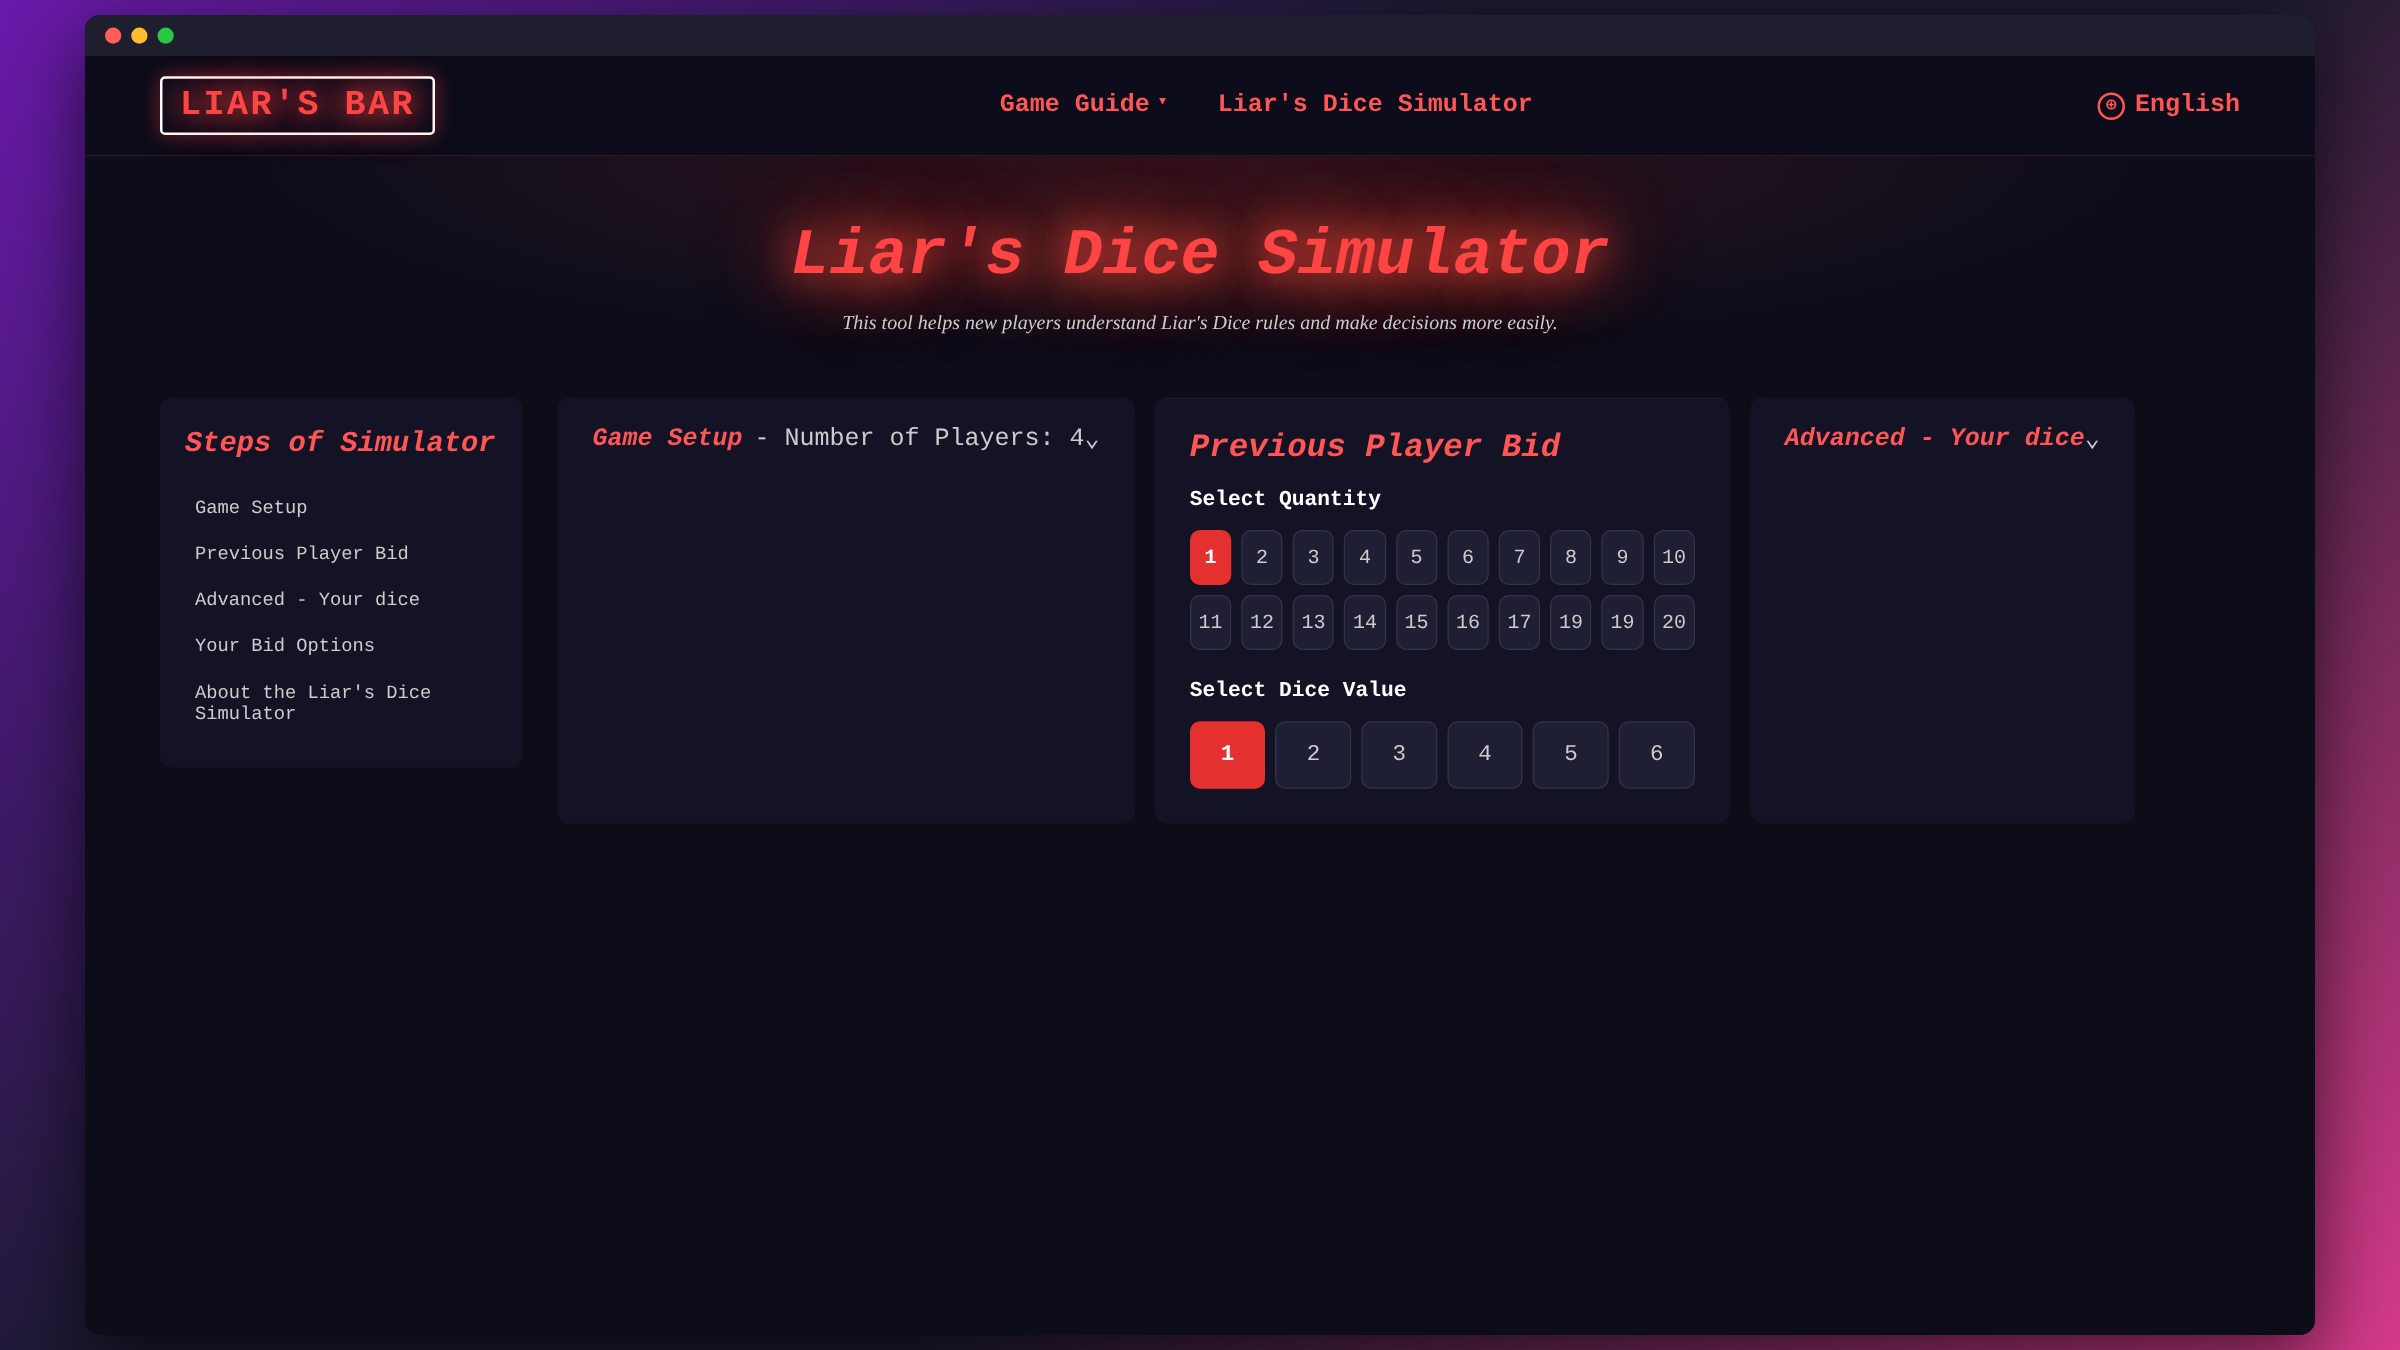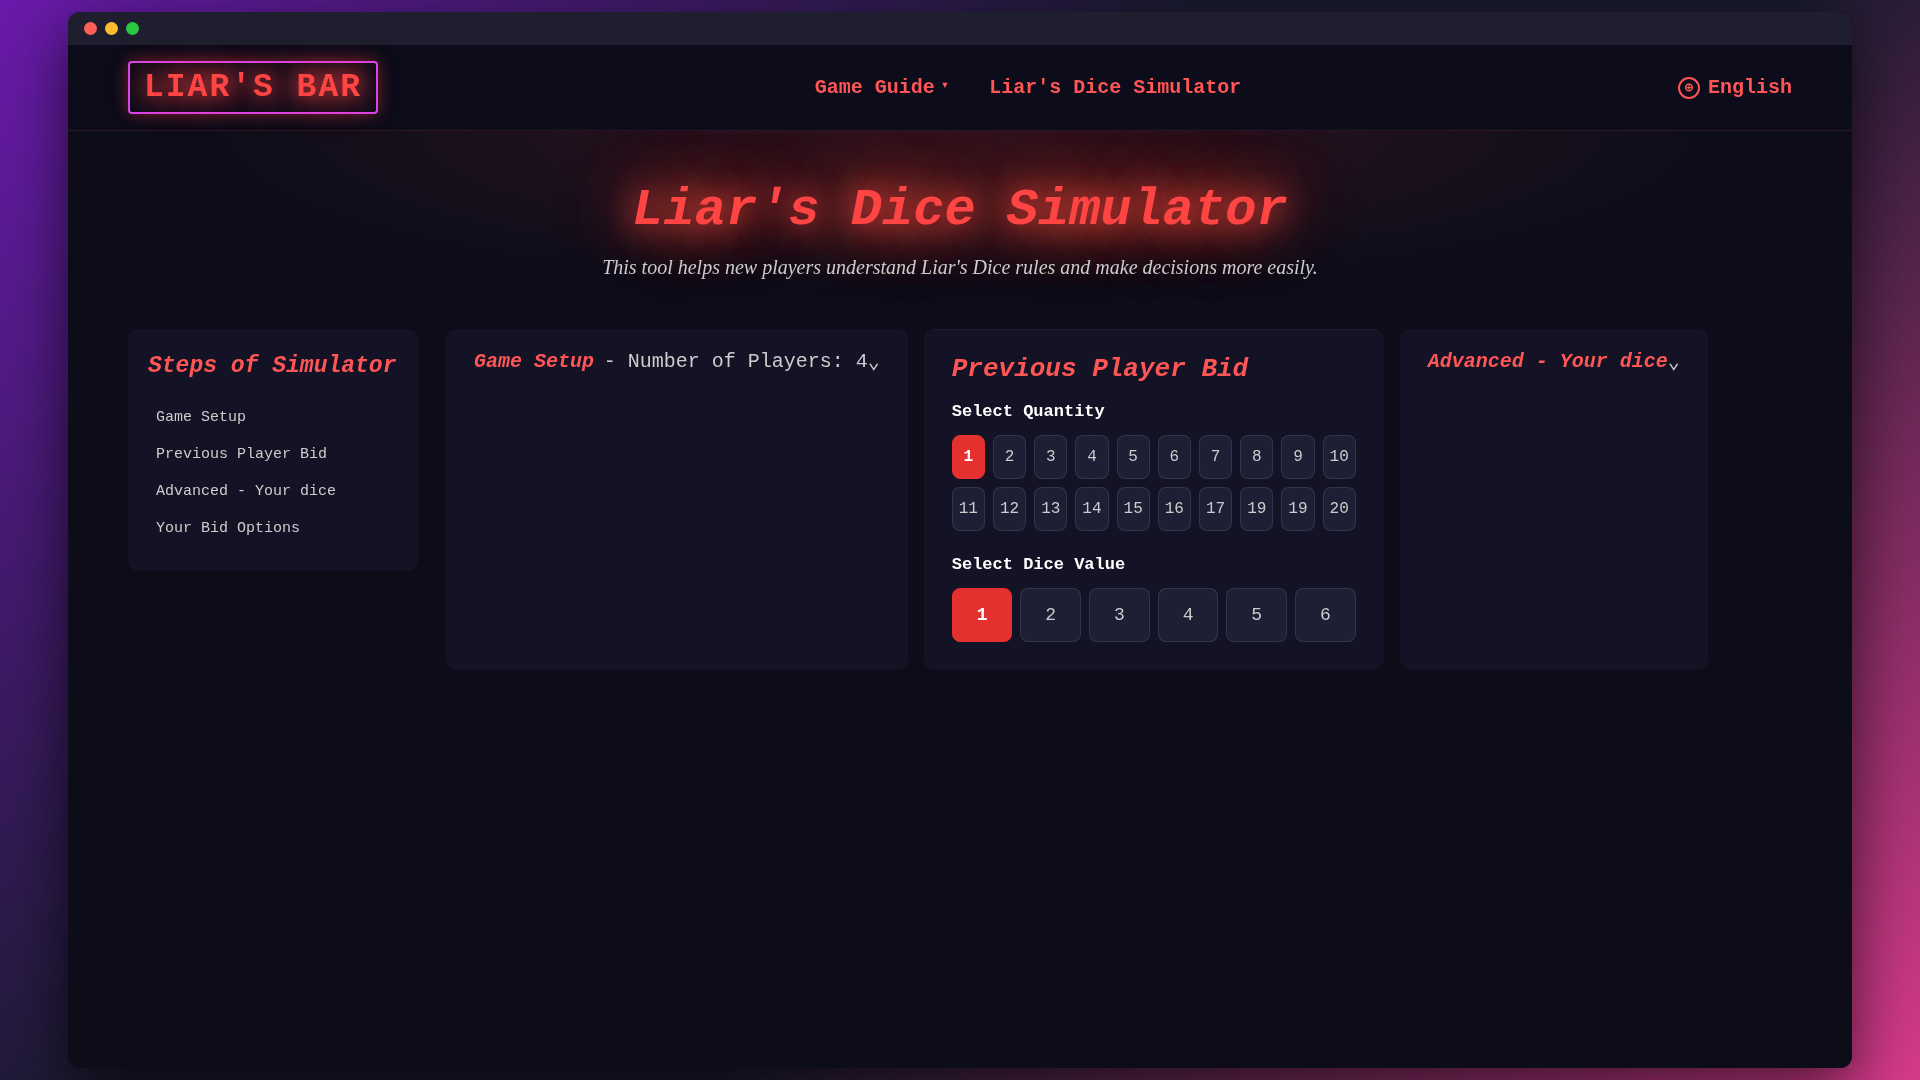--- a/index.html
+++ b/index.html
@@ -57,26 +57,26 @@
       align-items: center;
       padding: 16px 60px;
       background: rgba(13,13,26,0.95);
       border-bottom: 1px solid rgba(255,80,80,0.15);
       position: sticky;
       top: 0;
       z-index: 10;
     }
 
     .logo {
-      font-size: 33px;
+      font-size: 28px;
       font-weight: 900;
       color: #ff4444;
       text-shadow: 0 0 20px #ff4444, 0 0 40px #ff4444;
       letter-spacing: 2px;
-      border: 2px solid #d946ef;
+      border: 2px solid #ffffff;
       padding: 6px 14px;
       border-radius: 4px;
       box-shadow: 0 0 15px rgba(255,68,68,0.4);
     }
 
     .nav-links {
       display: flex;
       align-items: center;
       gap: 40px;
       margin-left: auto;
@@ -129,21 +129,21 @@
     .hero-title {
       font-size: 52px;
       font-weight: 900;
       color: #ff4444;
       text-shadow: 0 0 30px #ff4444, 0 0 60px #ff6644, 0 0 80px #ff4400;
       margin-bottom: 16px;
       font-style: italic;
     }
 
     .hero-subtitle {
-      font-size: 20px;
+      font-size: 16px;
       color: #ccc;
       font-family: Georgia, serif;
       font-style: italic;
     }
 
     
     .main-layout {
       display: flex;
       gap: 28px;
       padding: 10px 60px 40px;
@@ -371,20 +371,23 @@
           <span>Game Setup</span>
         </div>
         <div class="sidebar-item">
           <span>Previous Player Bid</span>
         </div>
         <div class="sidebar-item">
           <span>Advanced - Your dice</span>
         </div>
         <div class="sidebar-item">
           <span>Your Bid Options</span>
+        </div>
+        <div class="sidebar-item">
+          <span>About the Liar's Dice Simulator</span>
         </div>
       </div>
 
       <div class="content-area">
 
         <div class="section-card">
           <div class="section-header">
             <div>
               <span class="section-header-title">Game Setup</span>
               <span class="section-header-subtitle">- Number of Players: 4</span>

